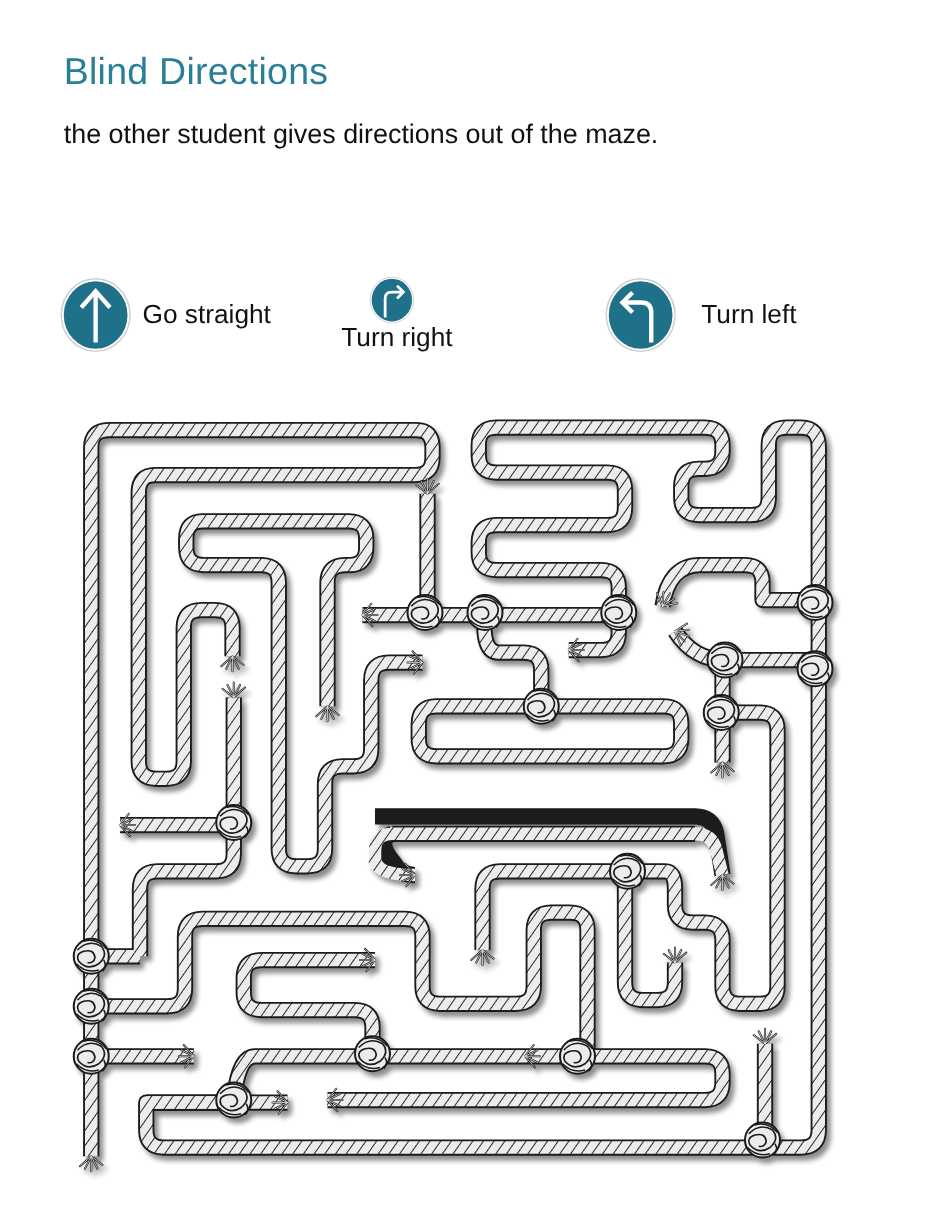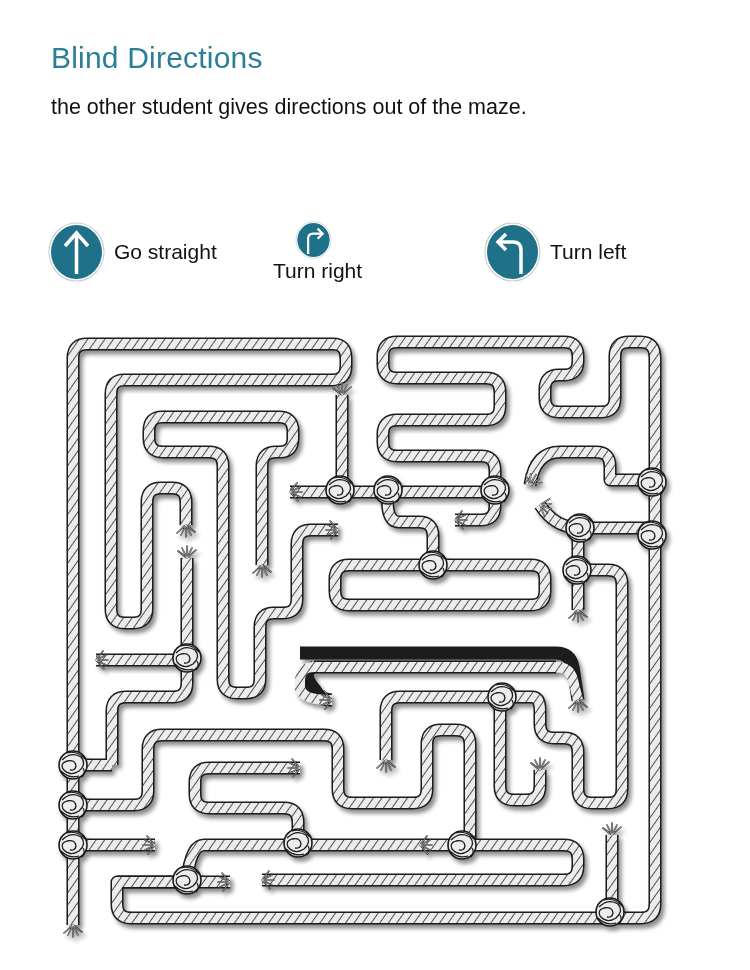--- a/index.html
+++ b/index.html
@@ -46,21 +46,21 @@
     <span class="legend-label">Turn right</span>
   </div>
 
   <div class="legend-item" style="left:484px;">
     <svg class="sign" viewBox="0 0 57 60">
       <ellipse cx="28.5" cy="30" rx="27.5" ry="29" fill="#ffffff" stroke="#d0d0d0" stroke-width="1.2"></ellipse>
       <ellipse cx="28.5" cy="30" rx="25.5" ry="27" fill="#1f7189"></ellipse>
       <path d="M37 52 V28 Q37 20 29 20 H15" fill="none" stroke="#ffffff" stroke-width="3.5"></path>
       <polyline points="22,12 14,20 22,28" fill="none" stroke="#ffffff" stroke-width="3.5"></polyline>
     </svg>
-    <span class="legend-label" style="margin-left:9px;">Turn left</span>
+    <span class="legend-label" style="margin-left:20px;">Turn left</span>
   </div>
 </div>
 
 <svg class="maze" viewBox="0 0 750 970">
   <defs>
     <filter id="ropeShadow" x="-5%" y="-5%" width="110%" height="110%">
       <feGaussianBlur in="SourceAlpha" stdDeviation="2.2"></feGaussianBlur>
       <feOffset dx="3" dy="4" result="b"></feOffset>
       <feComponentTransfer>
           <feFuncA type="linear" slope="0.45"></feFuncA>

